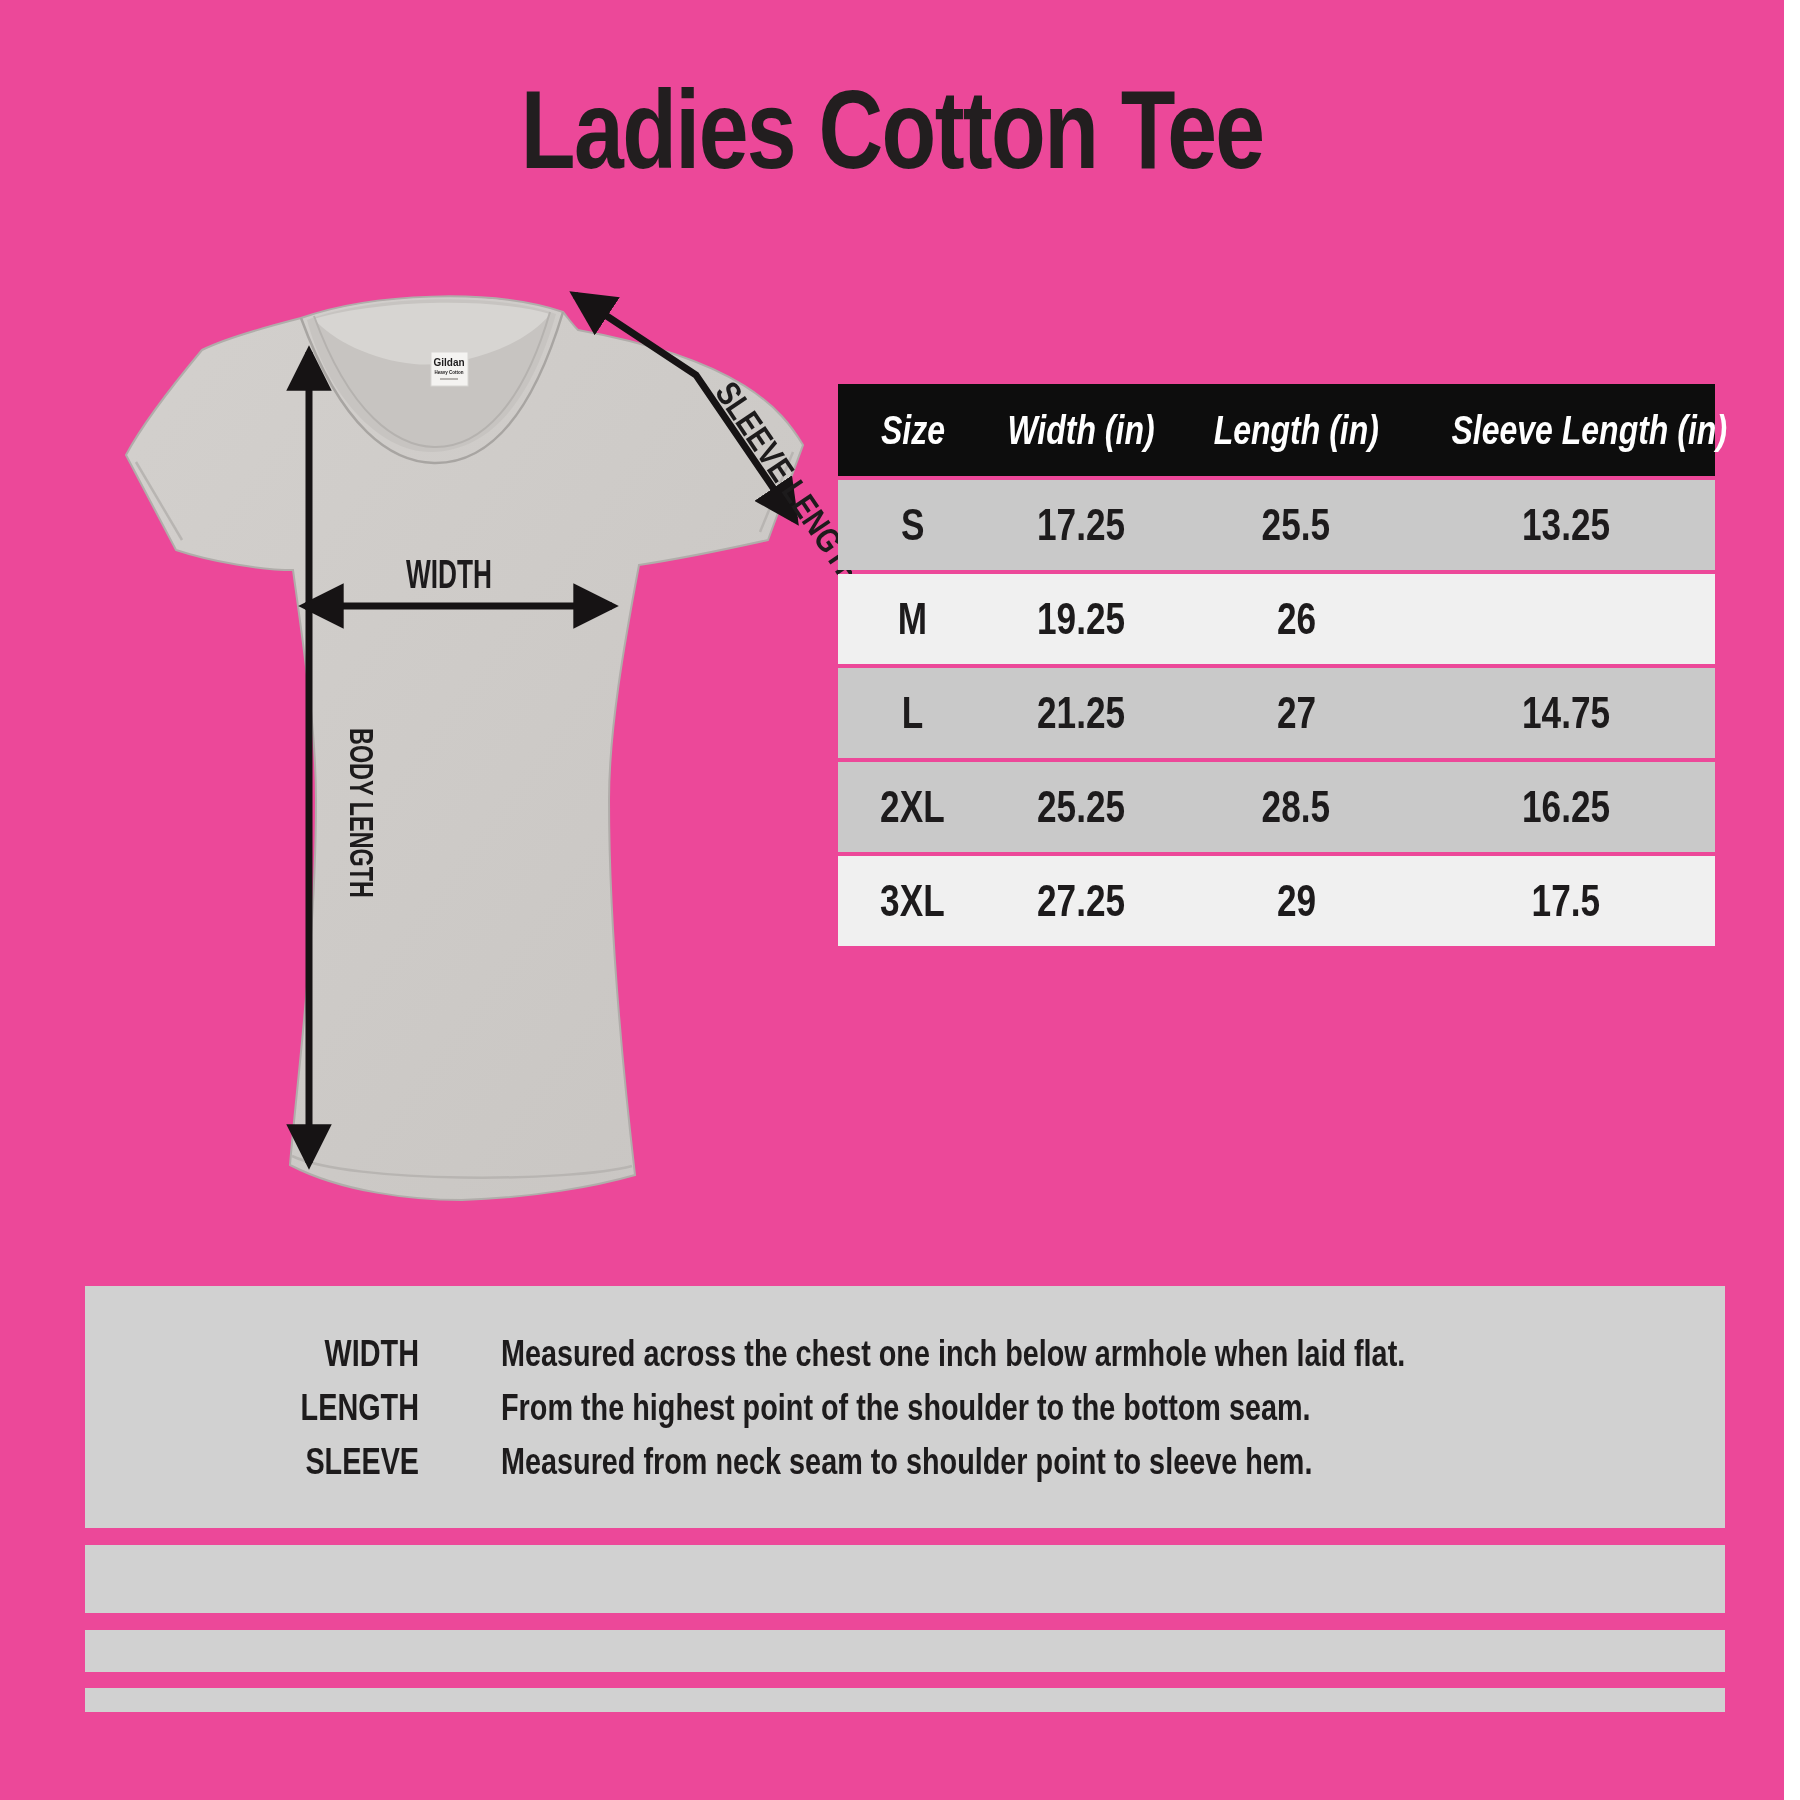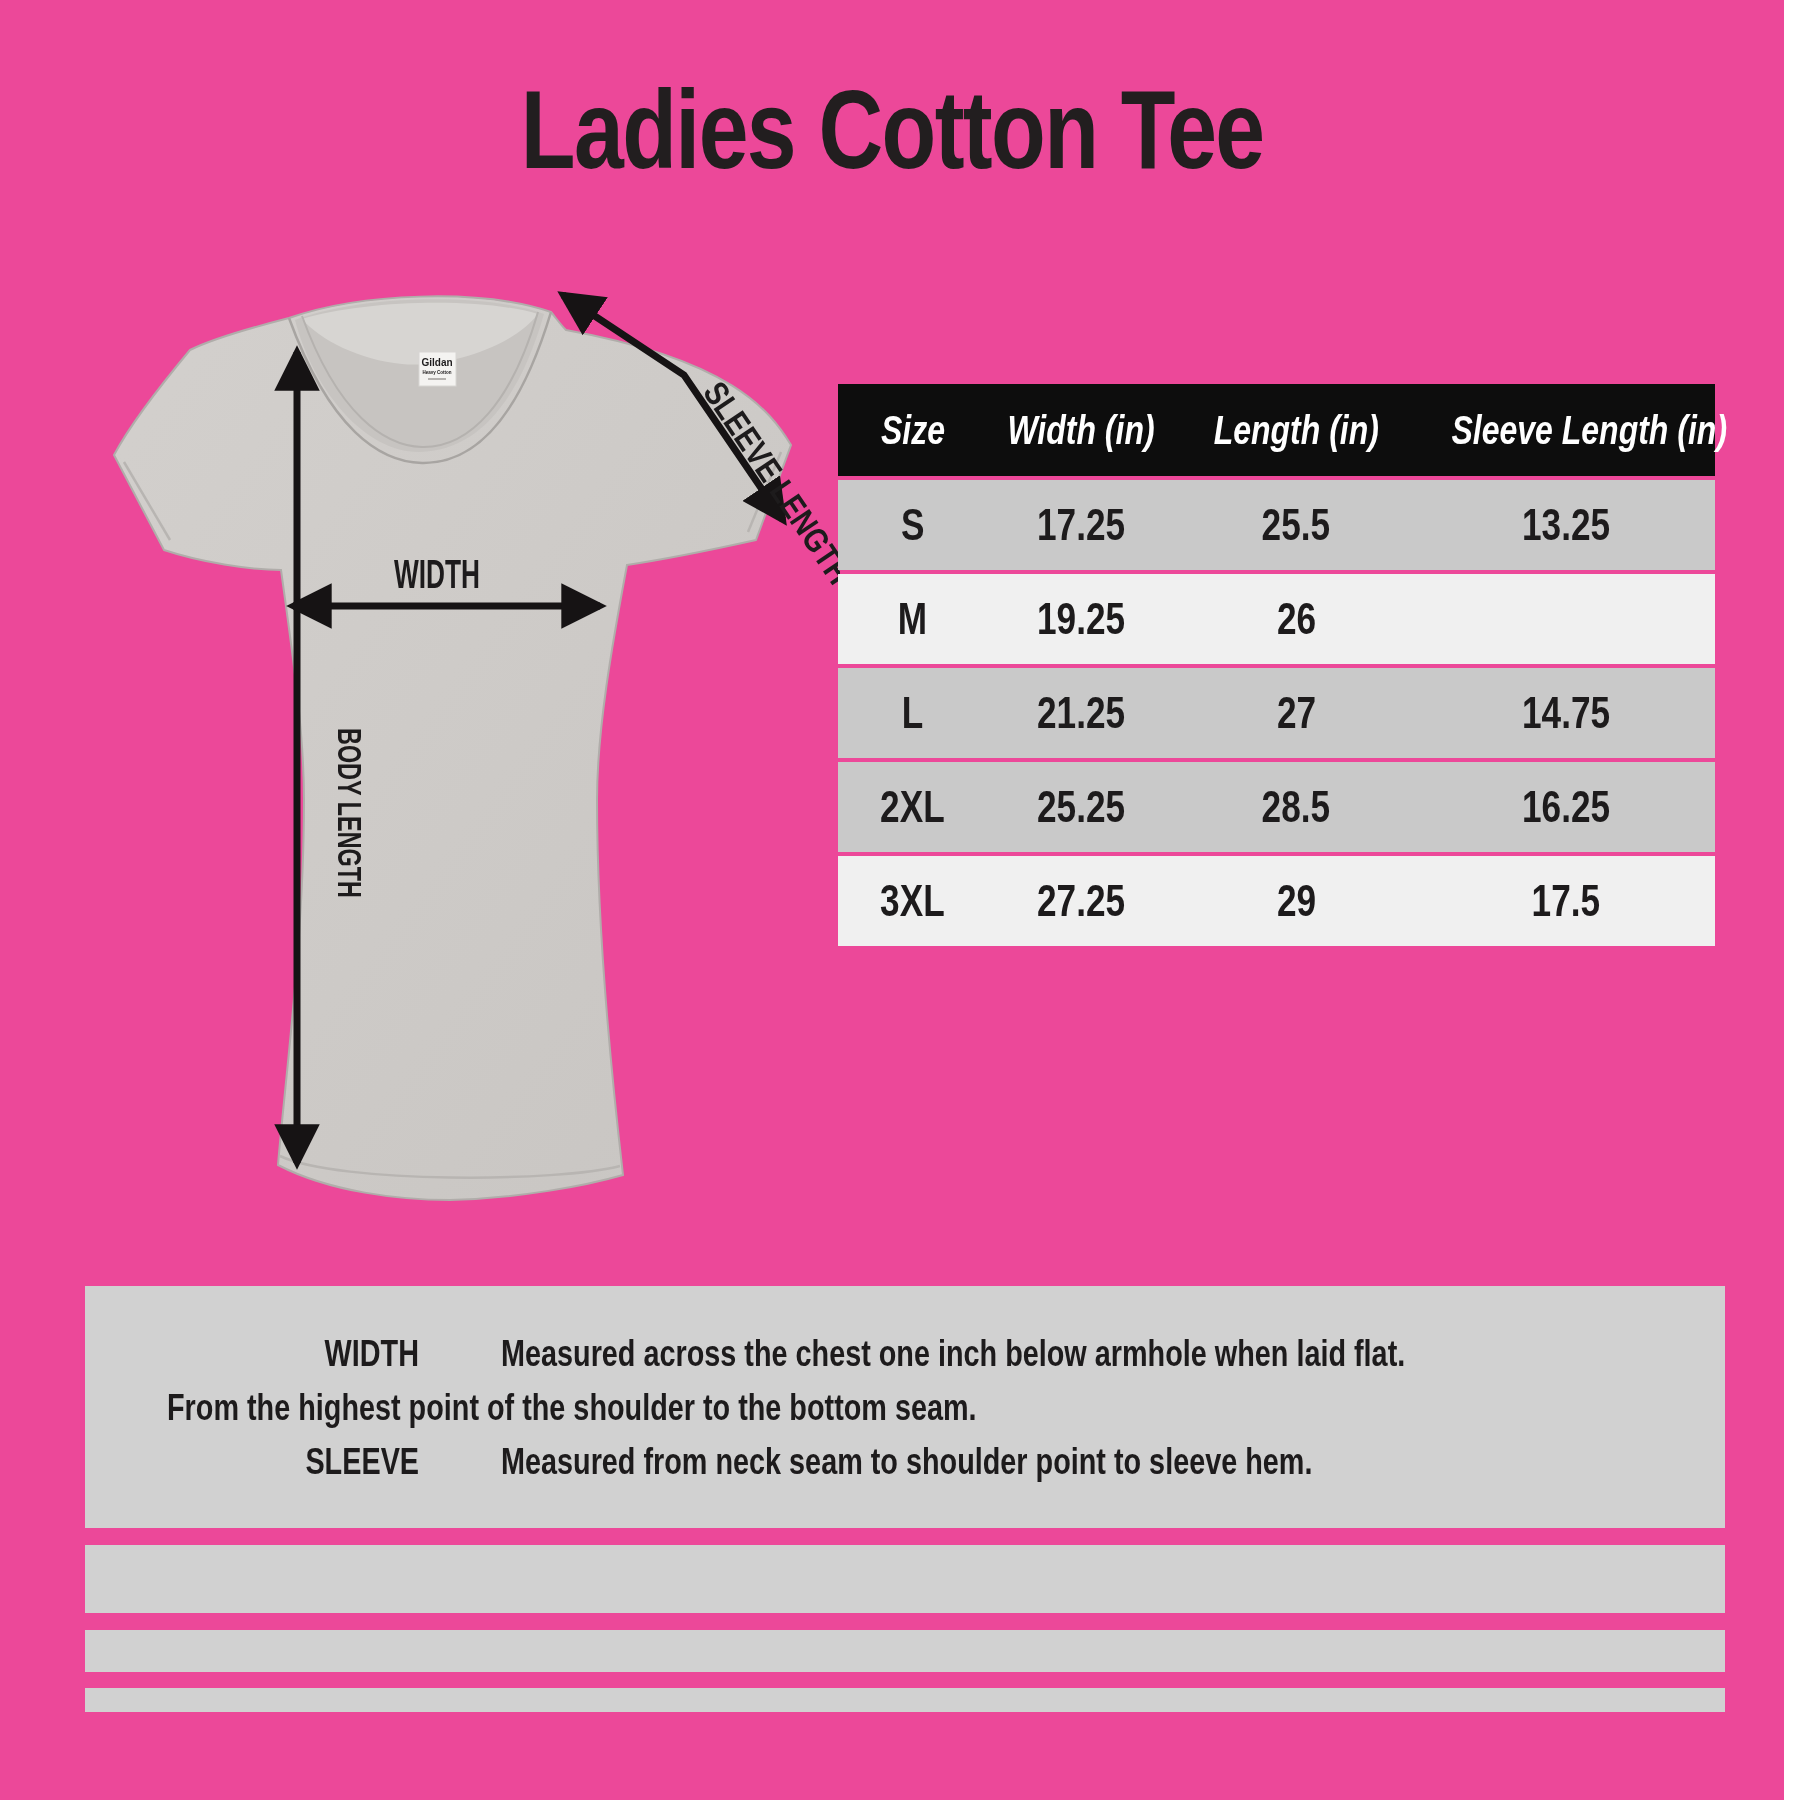--- a/index.html
+++ b/index.html
@@ -9,21 +9,21 @@
   }
   .cond{display:inline-block;transform:scaleX(.8);transform-origin:center;white-space:nowrap;}
   .cond-l{display:inline-block;transform:scaleX(.8);transform-origin:left center;white-space:nowrap;}
   .cond-r{display:inline-block;transform:scaleX(.8);transform-origin:right center;white-space:nowrap;}
 
   .page-title{
     position:absolute;left:0;right:0;top:66px;text-align:center;
     font-size:112px;font-weight:bold;letter-spacing:-2px;color:#221e1f;line-height:1.15;
   }
 
-  .shirt-wrap{position:absolute;left:80px;top:240px;width:760px;height:1000px;}
+  .shirt-wrap{position:absolute;left:92px;top:240px;width:760px;height:1000px;}
 
   
   .size-table{position:absolute;left:838px;top:384px;width:877px;}
   .thead,.trow{display:grid;grid-template-columns:17% 21.5% 27.5% 34%;align-items:center;}
   .thead{height:92px;background:#0d0d0d;color:#ffffff;font-weight:bold;font-size:40px;font-style:italic;}
   .trow{height:90px;margin-top:4px;font-weight:bold;font-size:44px;color:#1d1b1c;}
   .trow.dark{background:#c9c9c9;}
   .trow.light{background:#f0f0f0;}
   .tcell,.hcell{text-align:center;}
 
@@ -153,20 +153,21 @@
 
   <div class="product-info">
   </div>
 
   <div class="defs-band" id="defs-band">
       <div class="def-row">
         <div class="def-term"><span class="cond-r">WIDTH</span></div>
         <div class="def-text"><span class="cond-l">Measured across the chest one inch below armhole when laid flat.</span></div>
       </div>
       <div class="def-row">
+        <div class="def-term"><span class="cond-r">LENGTH</span></div>
         <div class="def-text"><span class="cond-l">From the highest point of the shoulder to the bottom seam.</span></div>
       </div>
       <div class="def-row">
         <div class="def-term"><span class="cond-r">SLEEVE</span></div>
         <div class="def-text"><span class="cond-l">Measured from neck seam to shoulder point to sleeve hem.</span></div>
       </div>
     </div>
 
   <div class="stripe s1"></div>
   <div class="stripe s2"></div>

